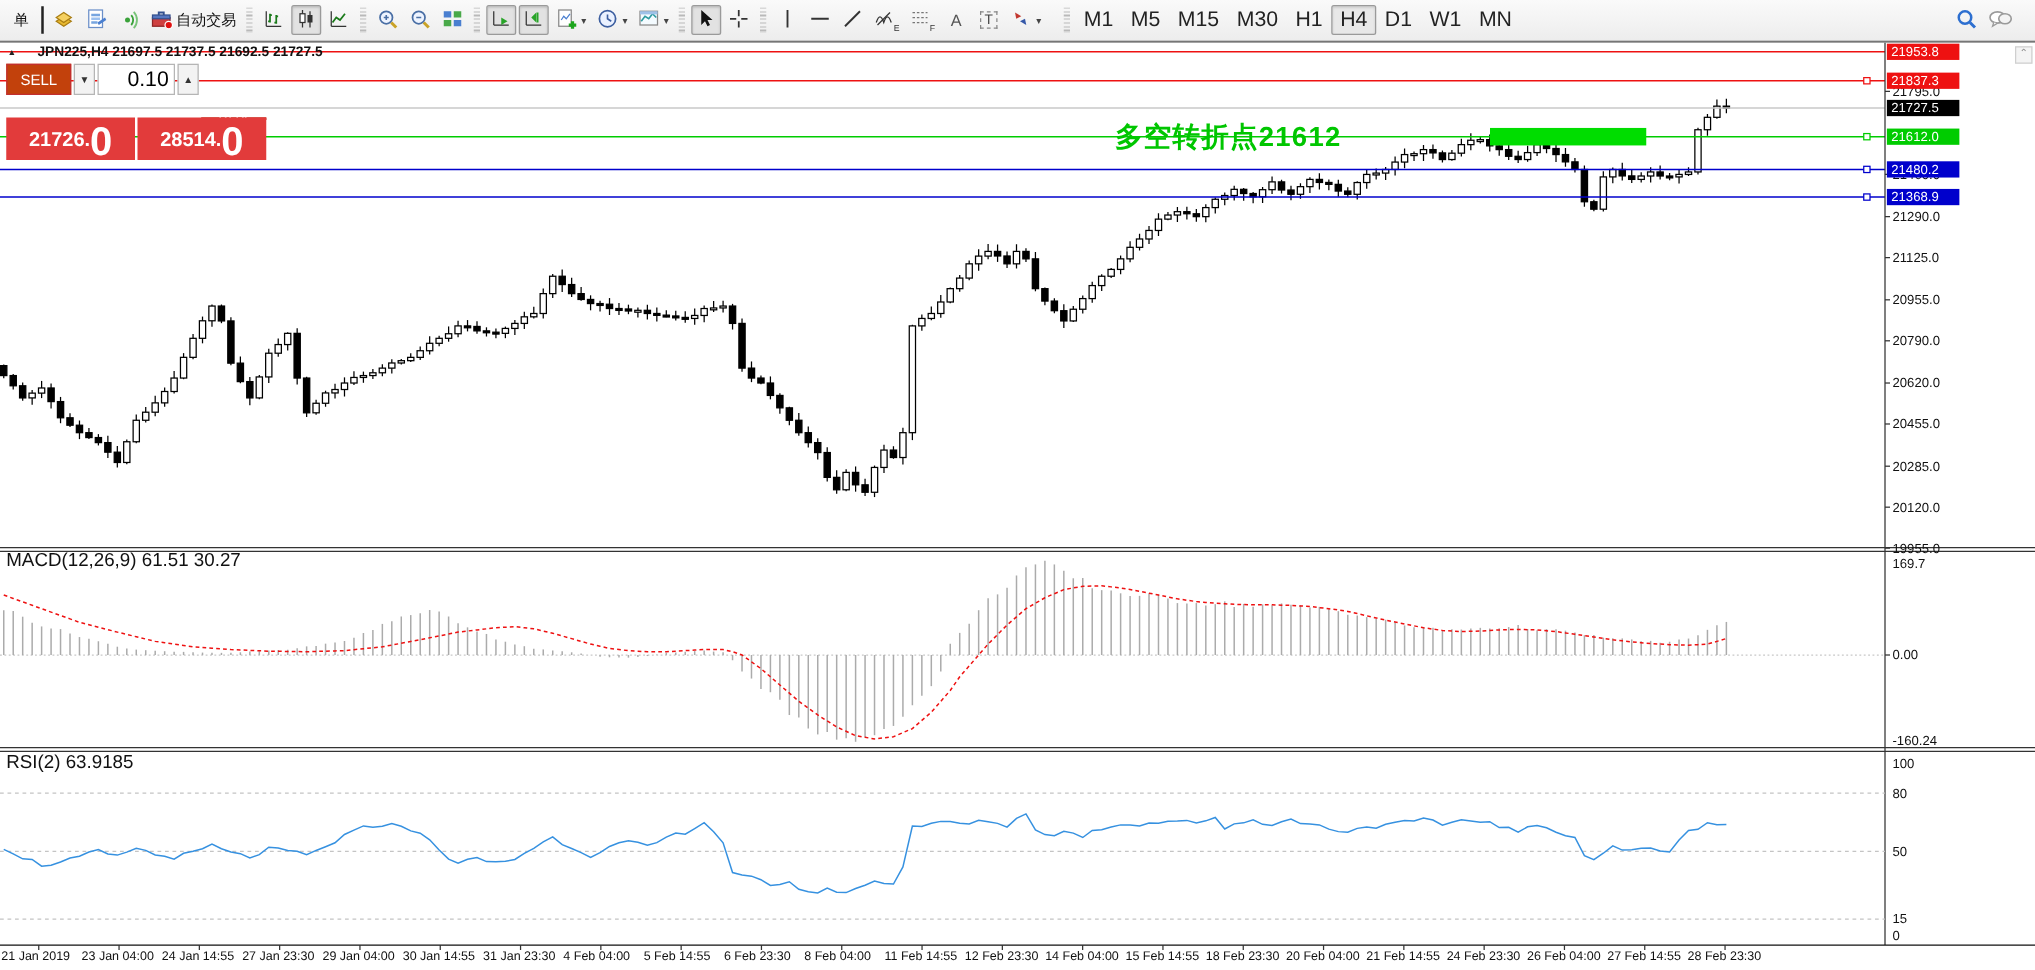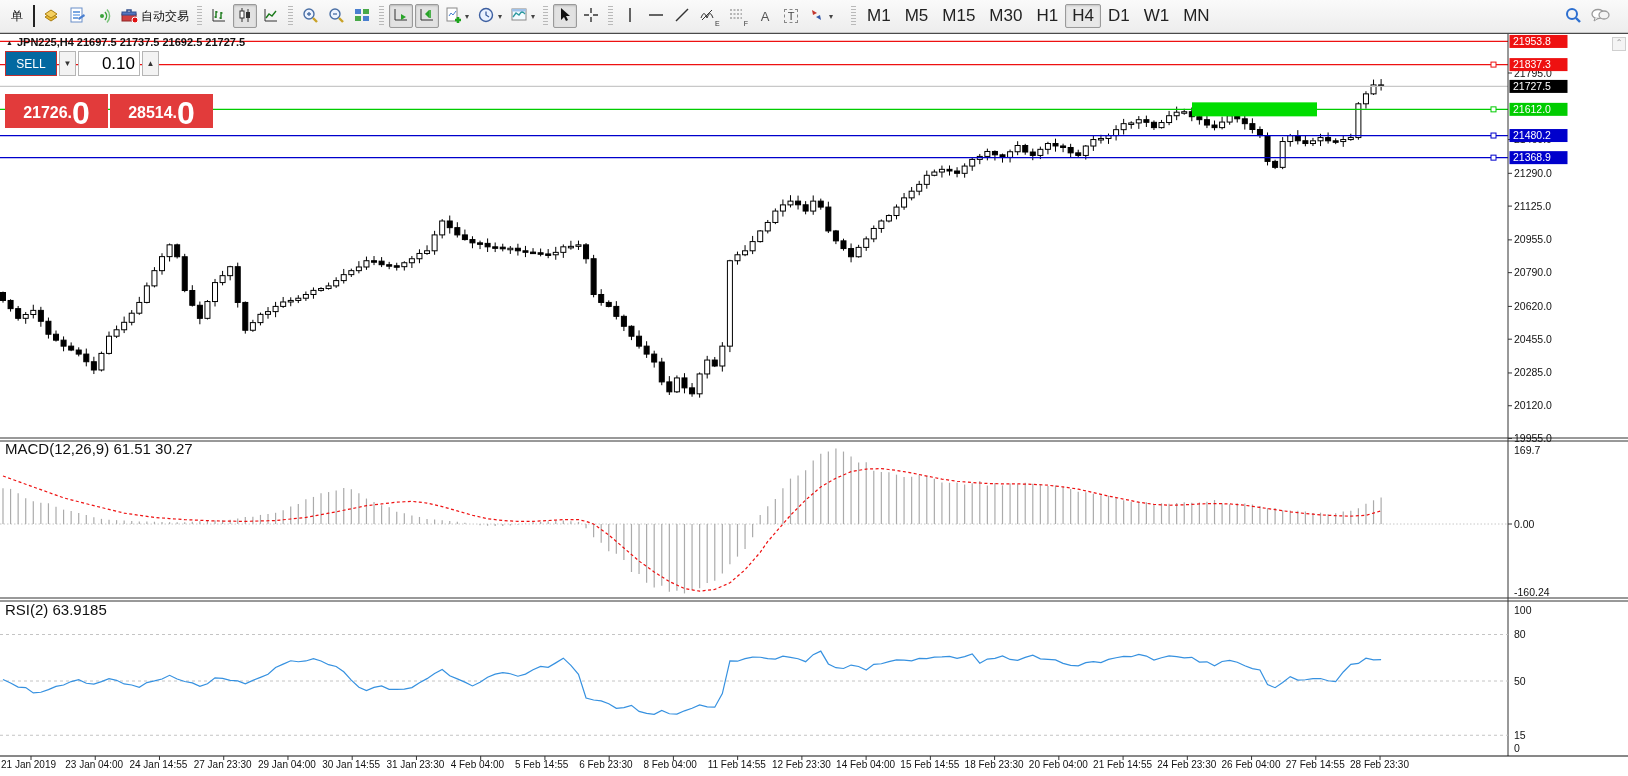--- a/index.html
+++ b/index.html
@@ -20,27 +20,27 @@
   .tf.active{border-color:#9a9a9a;background:#e8e8e8;box-shadow:inset 0 1px 2px rgba(0,0,0,.15);}
   .caret{font-size:8px;color:#444;margin-left:1px;}
   .cjk{font-size:12px;color:#111;}
   .right-group{margin-left:auto;display:flex;align-items:center;margin-right:10px;}
   .subletter{font-size:7px;color:#333;align-self:flex-end;margin-left:-2px;}
 
   
   #chart-region{position:absolute;left:0;top:33px;width:1628px;height:743px;background:#fff;border-top:1px solid #4a4a4a;box-sizing:border-box;}
   #chart-svg{position:absolute;left:0;top:0;}
 
-  #chart-title{position:absolute;left:6px;top:2px;font-size:11px;font-weight:600;color:#111;display:flex;align-items:center;gap:4px;}
+  #chart-title{position:absolute;left:6px;top:2px;font-size:11px;font-weight:600;color:#111;display:flex;align-items:center;gap:17px;}
   #chart-title .tri{font-size:7px;color:#222;}
 
   
   #trade-panel{position:absolute;left:5px;top:17px;width:208px;}
   #trade-row1{display:flex;height:25px;gap:2px;}
-  .red-btn{background:#0369a1;color:#fff;border:1px solid #c22f2f;display:flex;align-items:center;justify-content:center;
+  .red-btn{background:#c2410c;color:#fff;border:1px solid #c22f2f;display:flex;align-items:center;justify-content:center;
     font-size:12px;box-sizing:border-box;}
   #sell-btn{width:52px;}
   #buy-btn{width:46px;flex:1;margin-top:43px;}
   .step-btn{width:17px;background:#f3f3f3;border:1px solid #b5b5b5;color:#333;font-size:8px;display:flex;align-items:center;justify-content:center;box-sizing:border-box;}
   #vol-input{width:62px;border:1px solid #b5b5b5;font-size:17px;text-align:right;padding:0 4px;font-family:"Liberation Sans",sans-serif;box-sizing:border-box;}
   #trade-row2{display:flex;height:34px;margin-top:18px;gap:2px;}
   .price-box{flex:1;background:#e23b3b;color:#fff;display:flex;align-items:flex-end;justify-content:center;overflow:hidden;}
   .price-main{font-size:16px;font-weight:700;line-height:30px;}
   .price-big{font-size:32px;font-weight:700;line-height:30px;}
 
@@ -1001,20 +1001,21 @@
           <span class="price-main">21726.</span>
             <span class="price-big">0</span>
         </div>
         <div class="price-box">
           <span class="price-main">28514.</span>
             <span class="price-big">0</span>
         </div>
       </div>
     </div>
 
+    <div id="annotation" style="left: 892px; top: 61px; color: rgb(0, 198, 0);">多空转折点21612</div>
 
     <div class="ind-label" style="left:5px;top:406px;">
       <span>MACD(12,26,9)</span>
       <span>61.51</span>
       <span>30.27</span>
     </div>
     <div class="ind-label" style="left:5px;top:567px;">
       <span>RSI(2)</span>
       <span>63.9185</span>
     </div>

